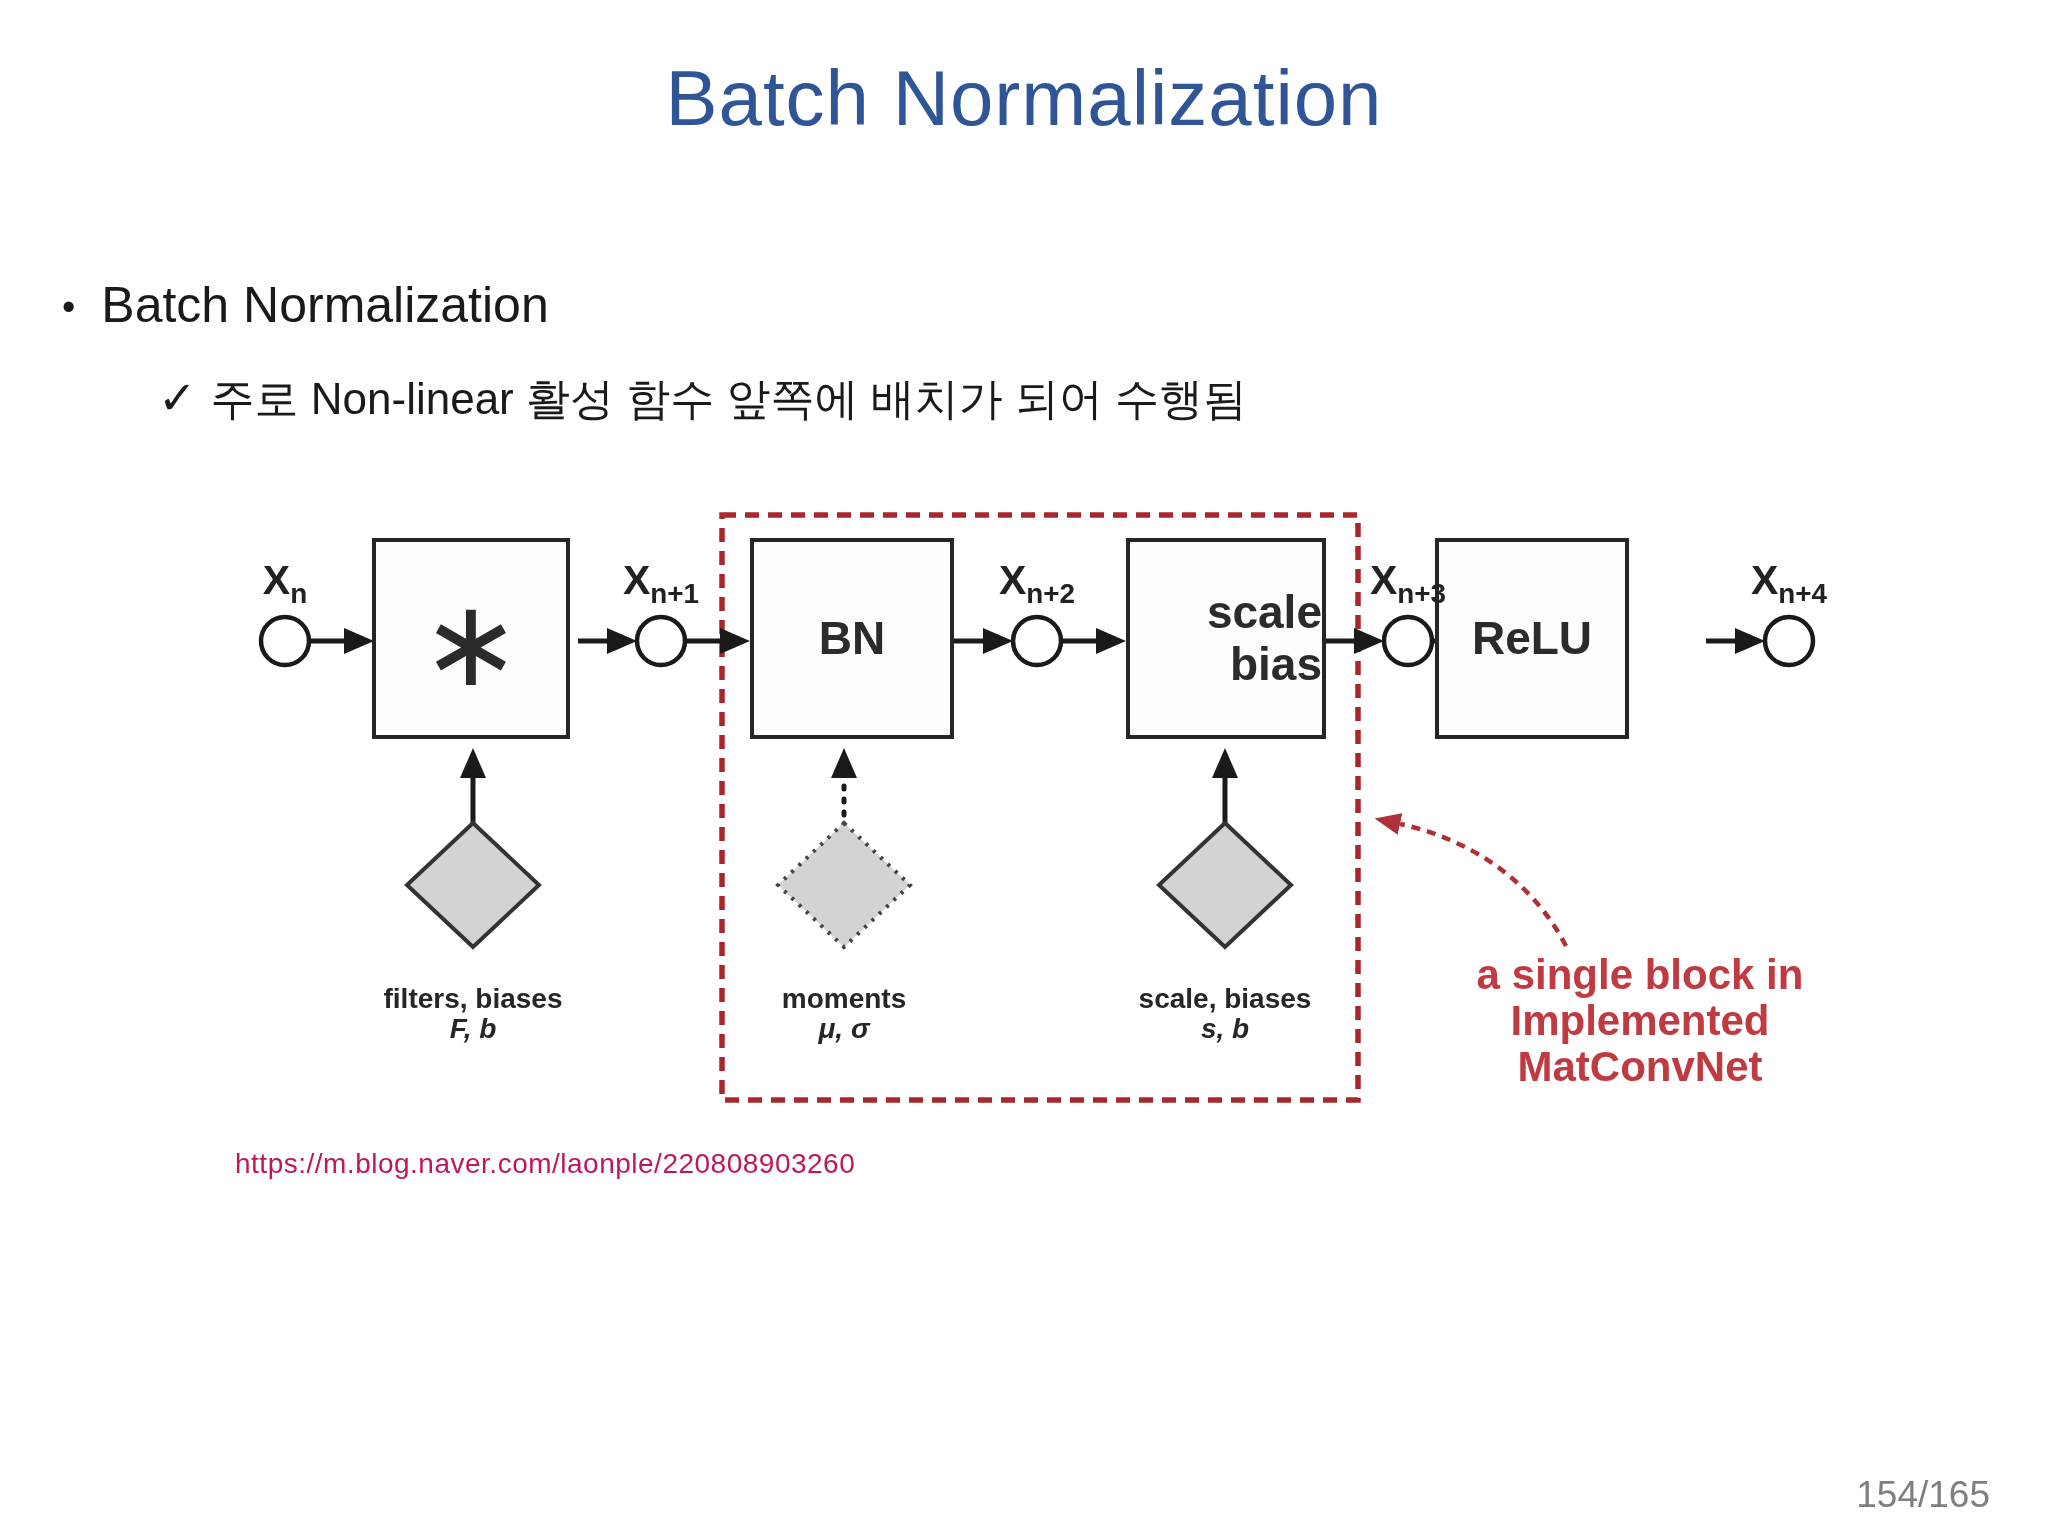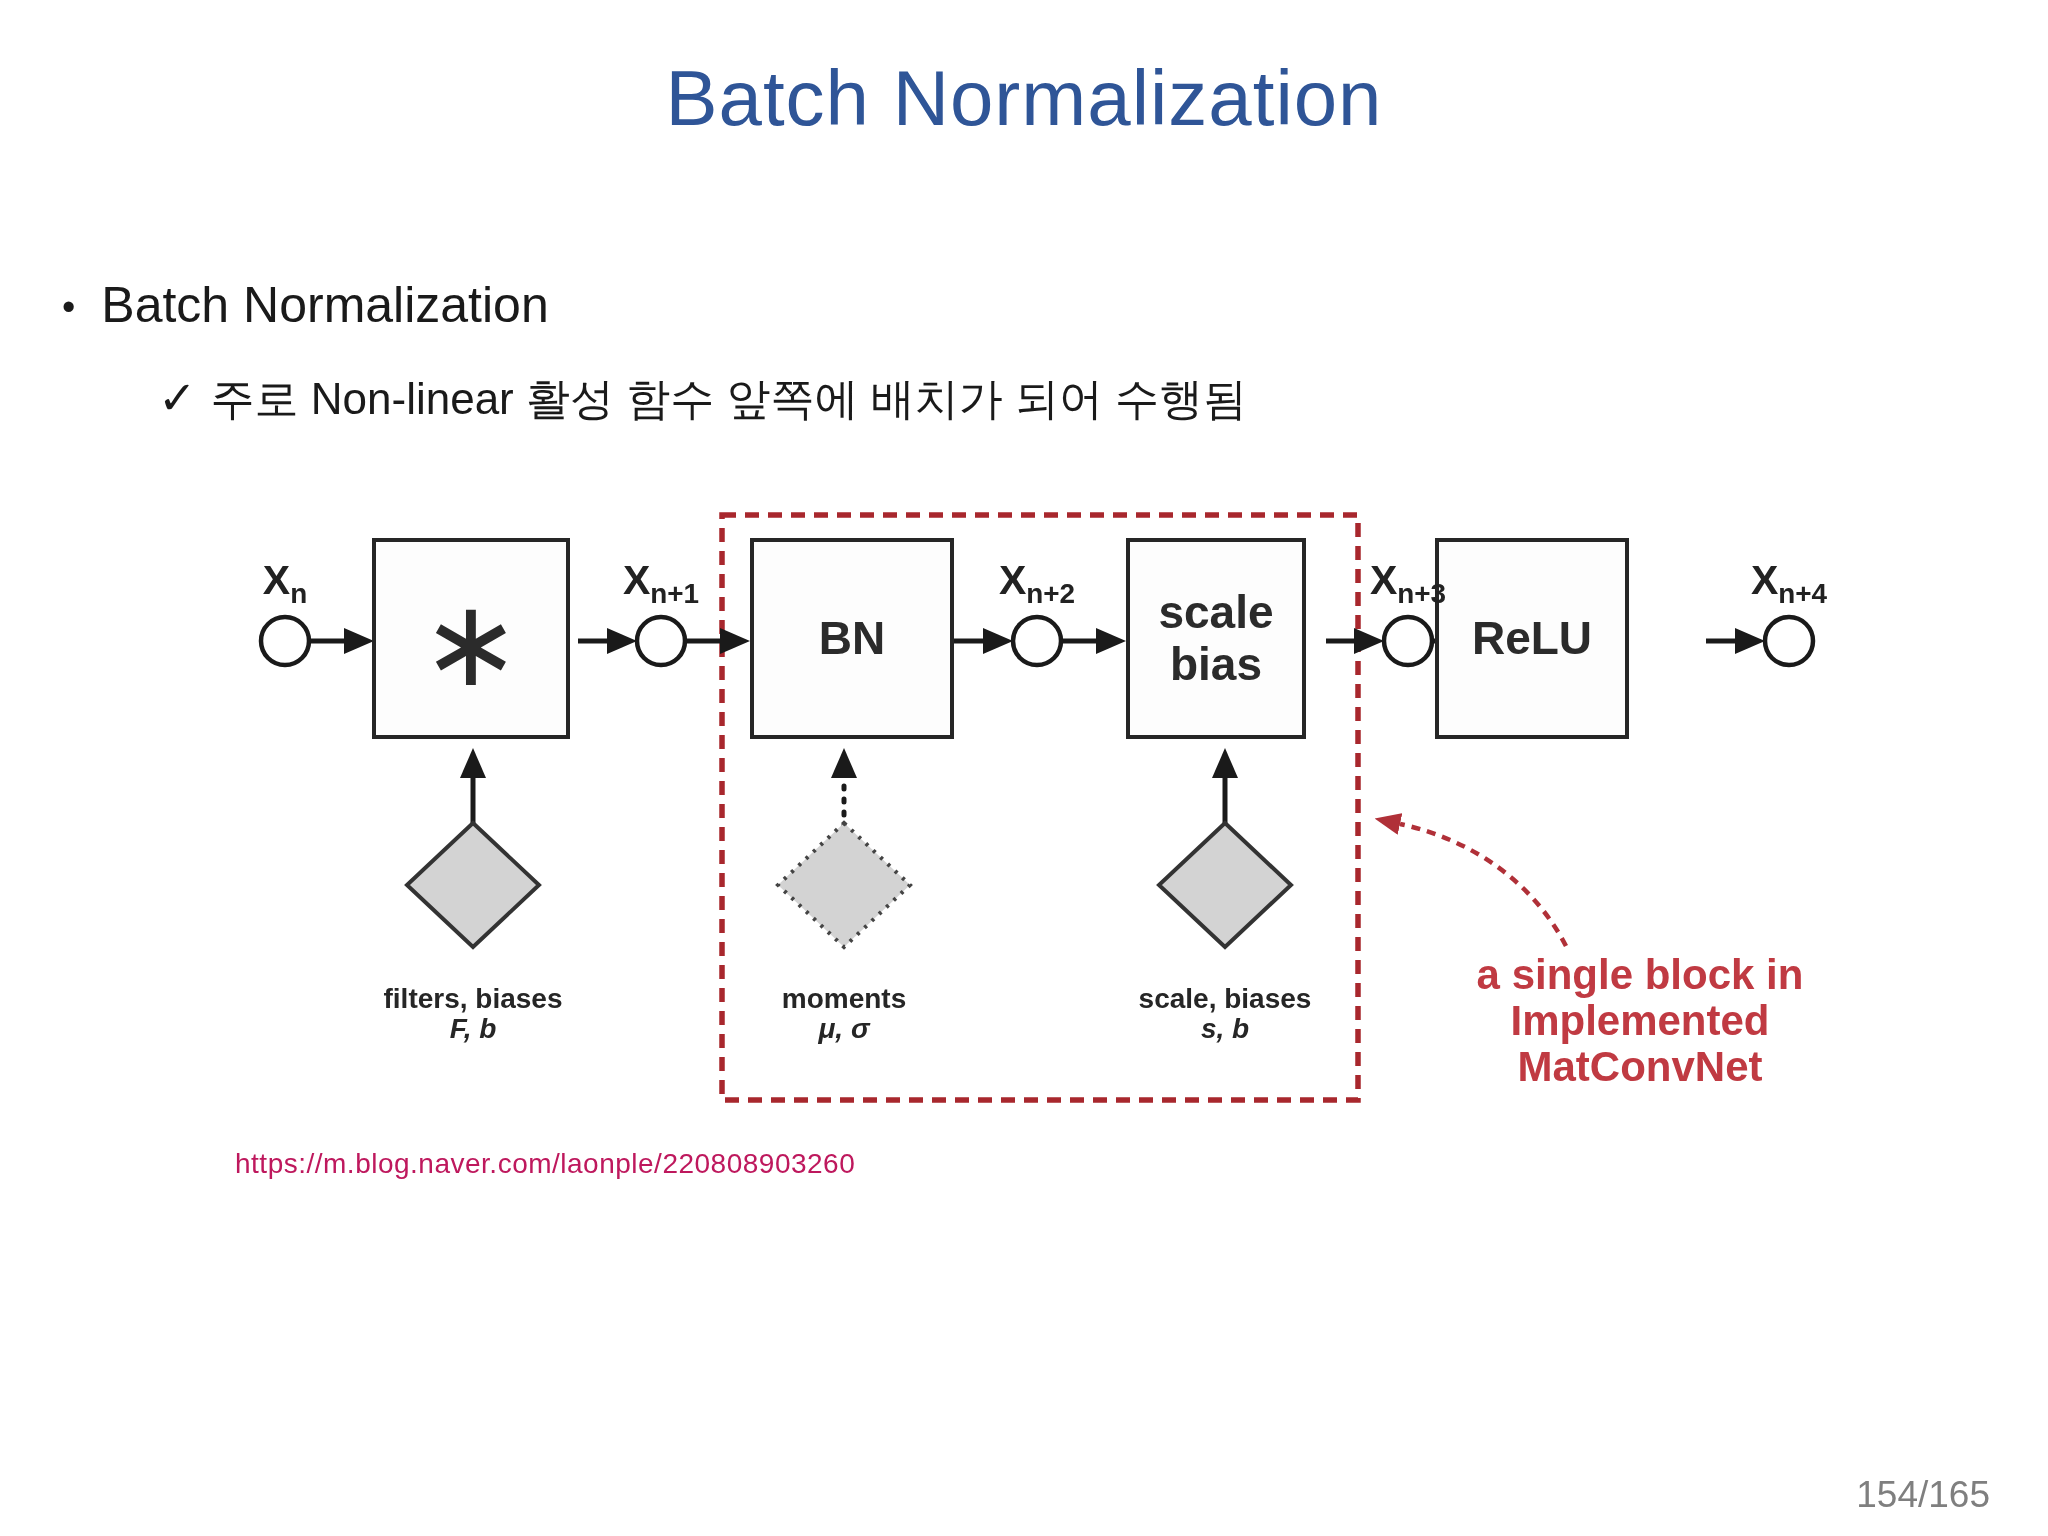--- a/index.html
+++ b/index.html
@@ -18,21 +18,21 @@
   .check-glyph{font-size:46px;}
 
   .diagram{position:absolute;top:0;left:0;width:2048px;height:1536px;}
   .diagram svg{position:absolute;top:0;left:0;}
 
   .dbox{position:absolute;top:538px;height:201px;border:4px solid #262626;background:#fdfdfd;
         box-sizing:border-box;display:flex;flex-direction:column;align-items:center;justify-content:center;
         font-size:46px;font-weight:600;color:#2b2b2b;line-height:1.12;}
   .dbox.conv{left:372px;width:198px;}
   .dbox.bn{left:750px;width:204px;}
-  .dbox.scalebias{left:1126px;width:180px;}
+  .dbox.scalebias{left:1126px;width:200px;align-items:flex-end;}
   .dbox.relu{left:1435px;width:194px;}
   .star{font-size:120px;font-weight:400;line-height:0;transform:translateY(4px);}
 
   .node-label{position:absolute;top:560px;width:160px;text-align:center;
               font-size:41px;font-weight:700;color:#222;line-height:1;}
   .node-label sub{font-size:0.68em;line-height:0;}
   .nl0{left:205px;} .nl1{left:581px;} .nl2{left:957px;} .nl3{left:1328px;} .nl4{left:1709px;}
 
   .param-label{position:absolute;top:984px;width:440px;text-align:center;
                font-size:28px;font-weight:600;color:#262626;line-height:1.08;}

